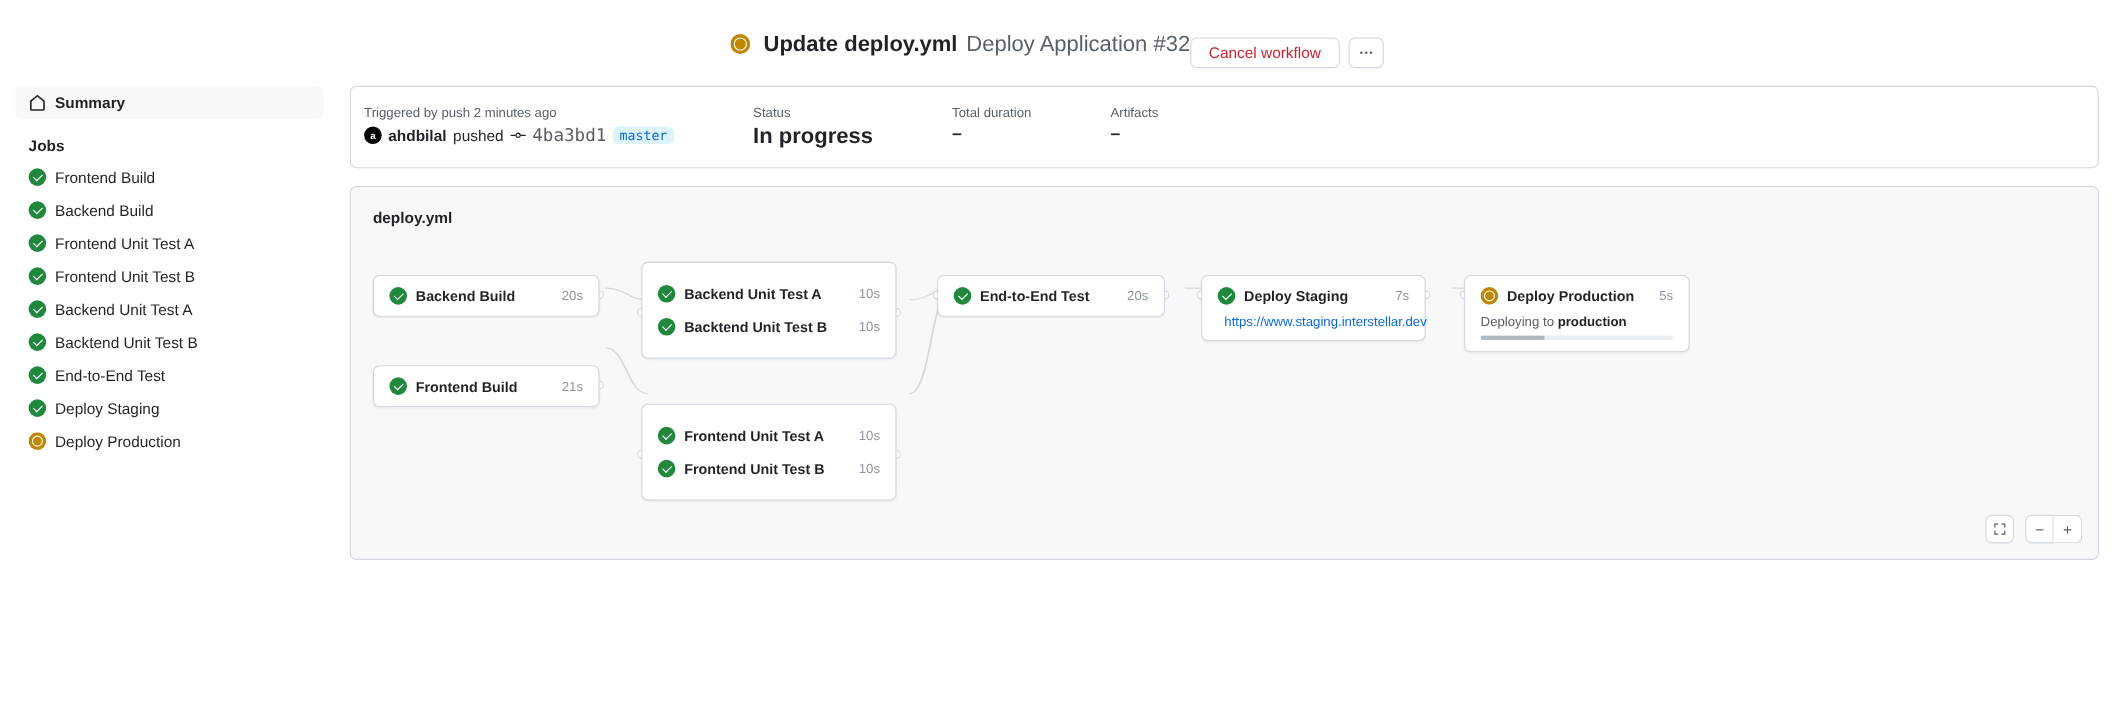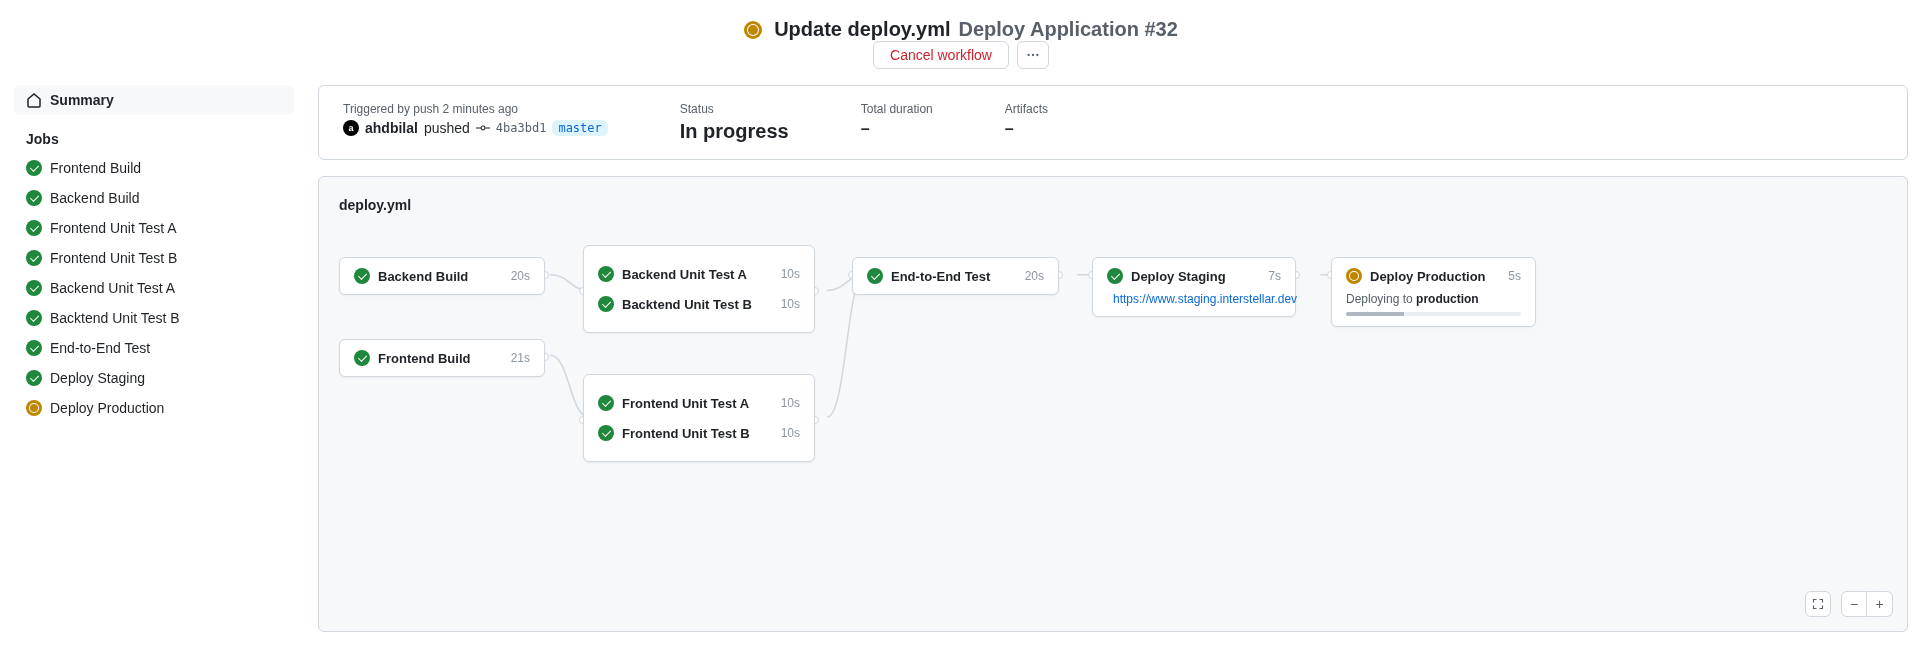--- a/index.html
+++ b/index.html
@@ -21,29 +21,28 @@
     font-size: 14px;
     color: var(--fg);
     background: #fff;
     padding: 14px;
   }
 
   
   .header {
     display: flex;
     align-items: center;
-    justify-content: flex-start;
+    justify-content: center;
     padding: 4px 0 16px;
-    flex-direction: column;
   }
   .header-left { display: flex; align-items: center; gap: 12px; }
   .title-line { font-size: 20px; display: flex; gap: 8px; align-items: baseline; }
   .title-strong { font-weight: 600; }
-  .title-weak { color: var(--muted); font-weight: 700; }
-  .header-right { display: flex; gap: 8px; }
+  .title-weak { color: var(--muted); font-weight: 400; }
+  .header-right { display: flex; gap: 8px; margin-top: 16px; }
   .btn {
     border: 1px solid var(--border);
     background: #fff;
     border-radius: 6px;
     padding: 5px 16px;
     font-size: 14px;
     font-weight: 500;
     cursor: pointer;
   }
   .btn-danger { color: var(--danger); }
@@ -80,44 +79,44 @@
   }
   .status.running::after {
     content:""; position:absolute; inset: 4px;
     background: #bf8700; border-radius:50%;
   }
   .status.lg { width: 18px; height: 18px; }
 
   
   .info-card {
     border: 1px solid var(--border); border-radius: 6px;
-    padding: 16px 24px; display:flex; gap: 72px; background:#fff;
+    padding: 16px 12px; display:flex; gap: 72px; background:#fff;
   }
   .info-col { display:flex; flex-direction:column; gap: 4px; }
   .info-label { font-size: 12px; color: var(--muted); }
   .info-value { font-size: 20px; font-weight:600; }
   .info-value.dash { font-size:16px; }
   .actor-line { display:flex; align-items:center; gap: 6px; font-size:14px; }
   .avatar { width:16px; height:16px; border-radius:50%; background:#000; display:inline-flex; align-items:center; justify-content:center; color:#fff; font-size:9px; font-weight:700; }
-  .sha { font-family: ui-monospace, "SF Mono", Menlo, Consolas, monospace; font-size:12px; color: var(--muted); text-align: center; }
+  .sha { font-family: ui-monospace, "SF Mono", Menlo, Consolas, monospace; font-size:16px; color: var(--muted); text-align: center; }
   .pill {
     font-family: ui-monospace, "SF Mono", Menlo, Consolas, monospace;
     font-size: 12px; color: var(--accent);
     background: #ddf4ff; padding: 1px 6px; border-radius: 6px;
   }
   .icon-commit { width:14px; height:14px; }
 
   
   .graph-box {
     margin-top: 16px;
     border: 1px solid var(--border); border-radius: 6px;
     background: var(--bg);
     position: relative;
     padding: 20px;
-    height: 456px;
+    height: 340px;
   }
   .wf-head .wf-name { font-weight:600; font-size:14px; }
   .wf-head .wf-sub { font-size:12px; color: var(--muted); }
 
   .graph {
     position: absolute;
     left: 20px; right: 20px; top: 80px; bottom: 20px;
   }
   svg.conns { position:absolute; inset:0; width:100%; height:100%; pointer-events:none; }
   .node {

